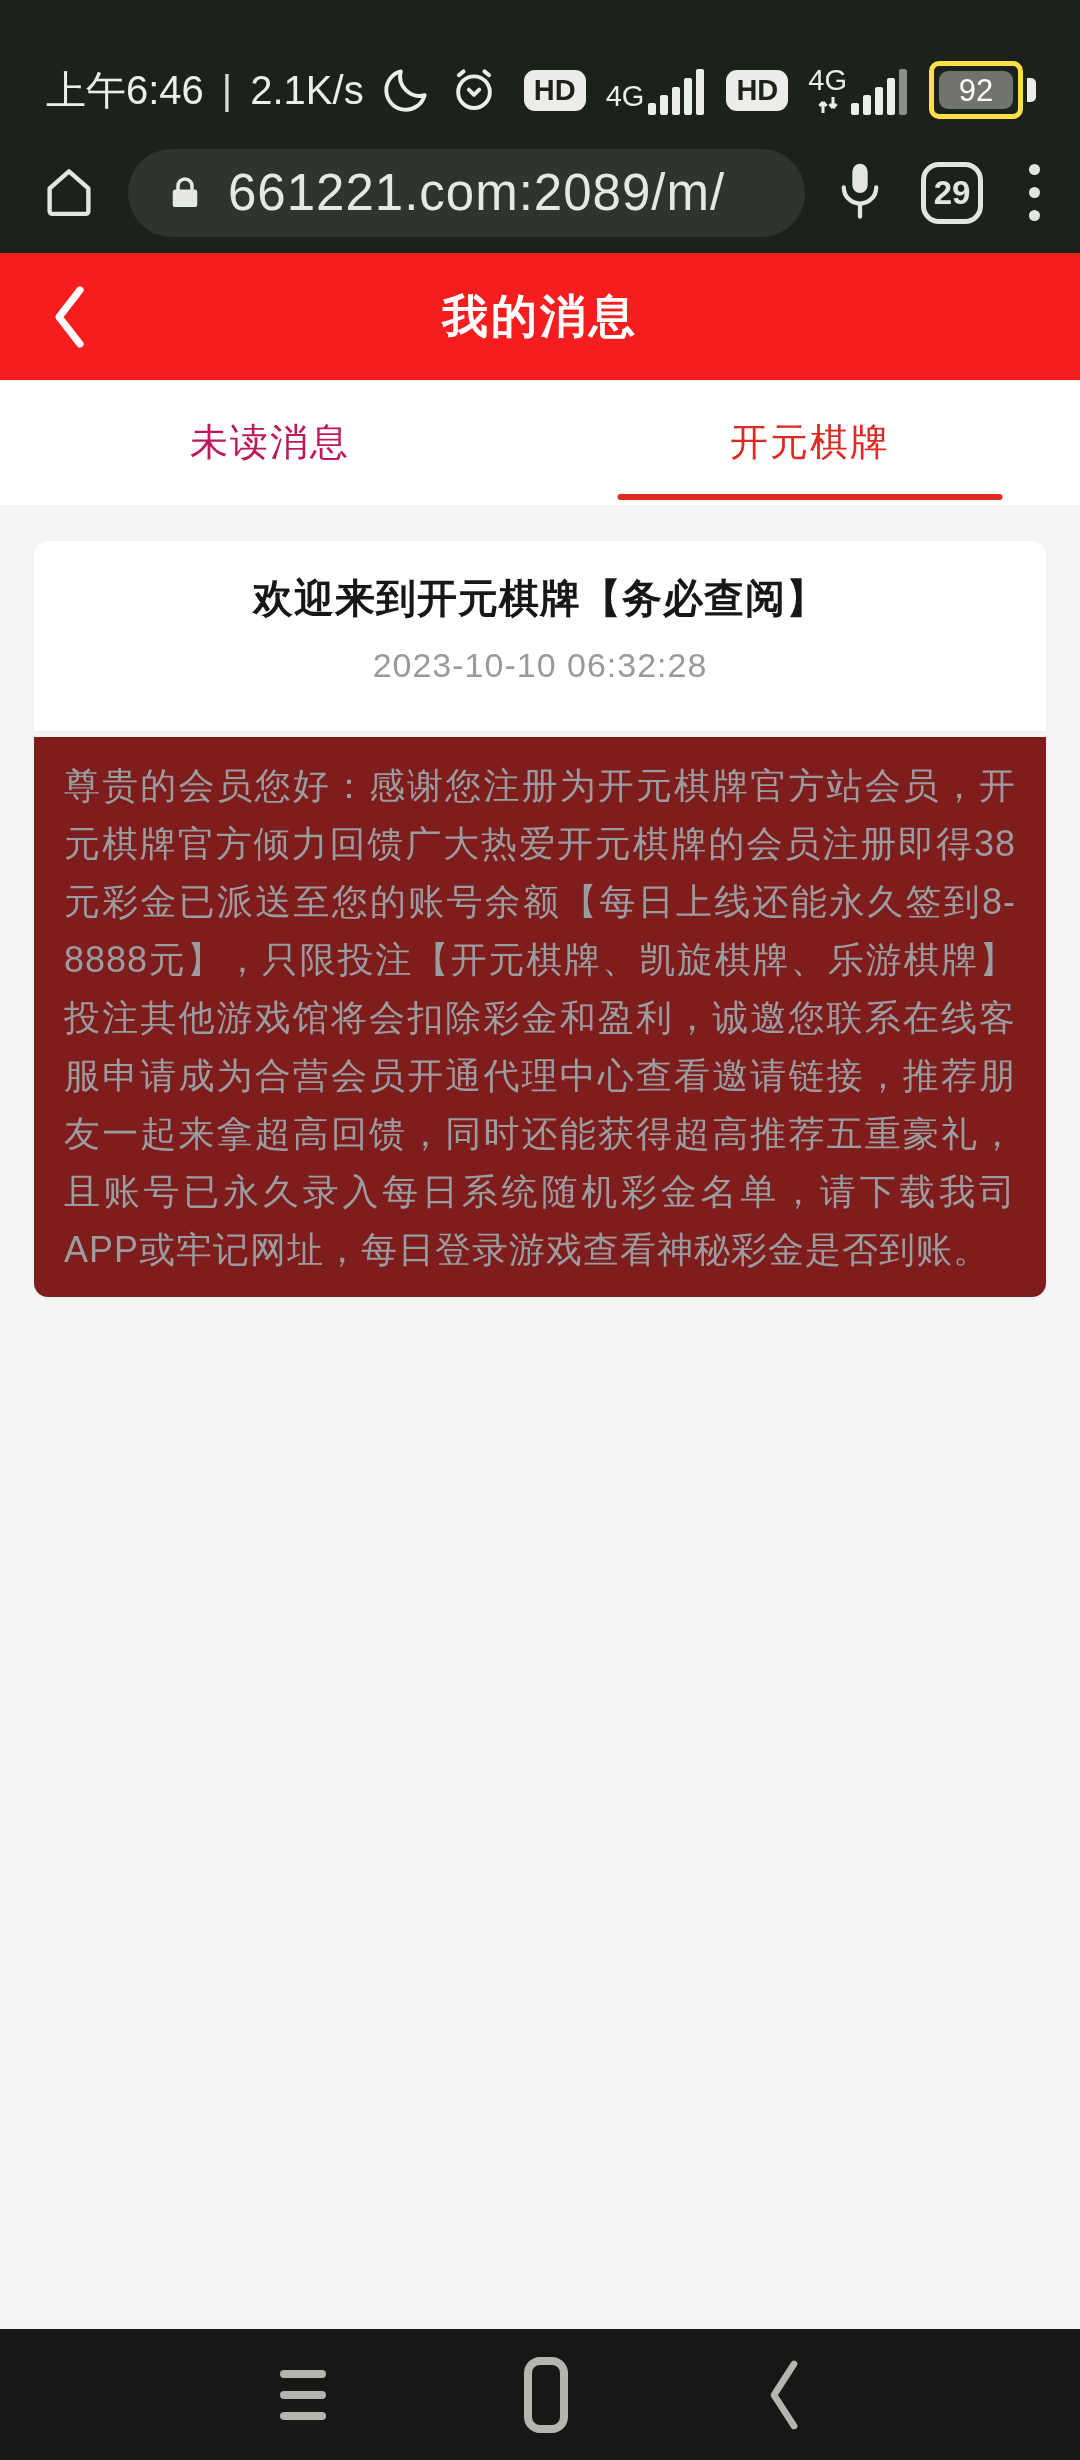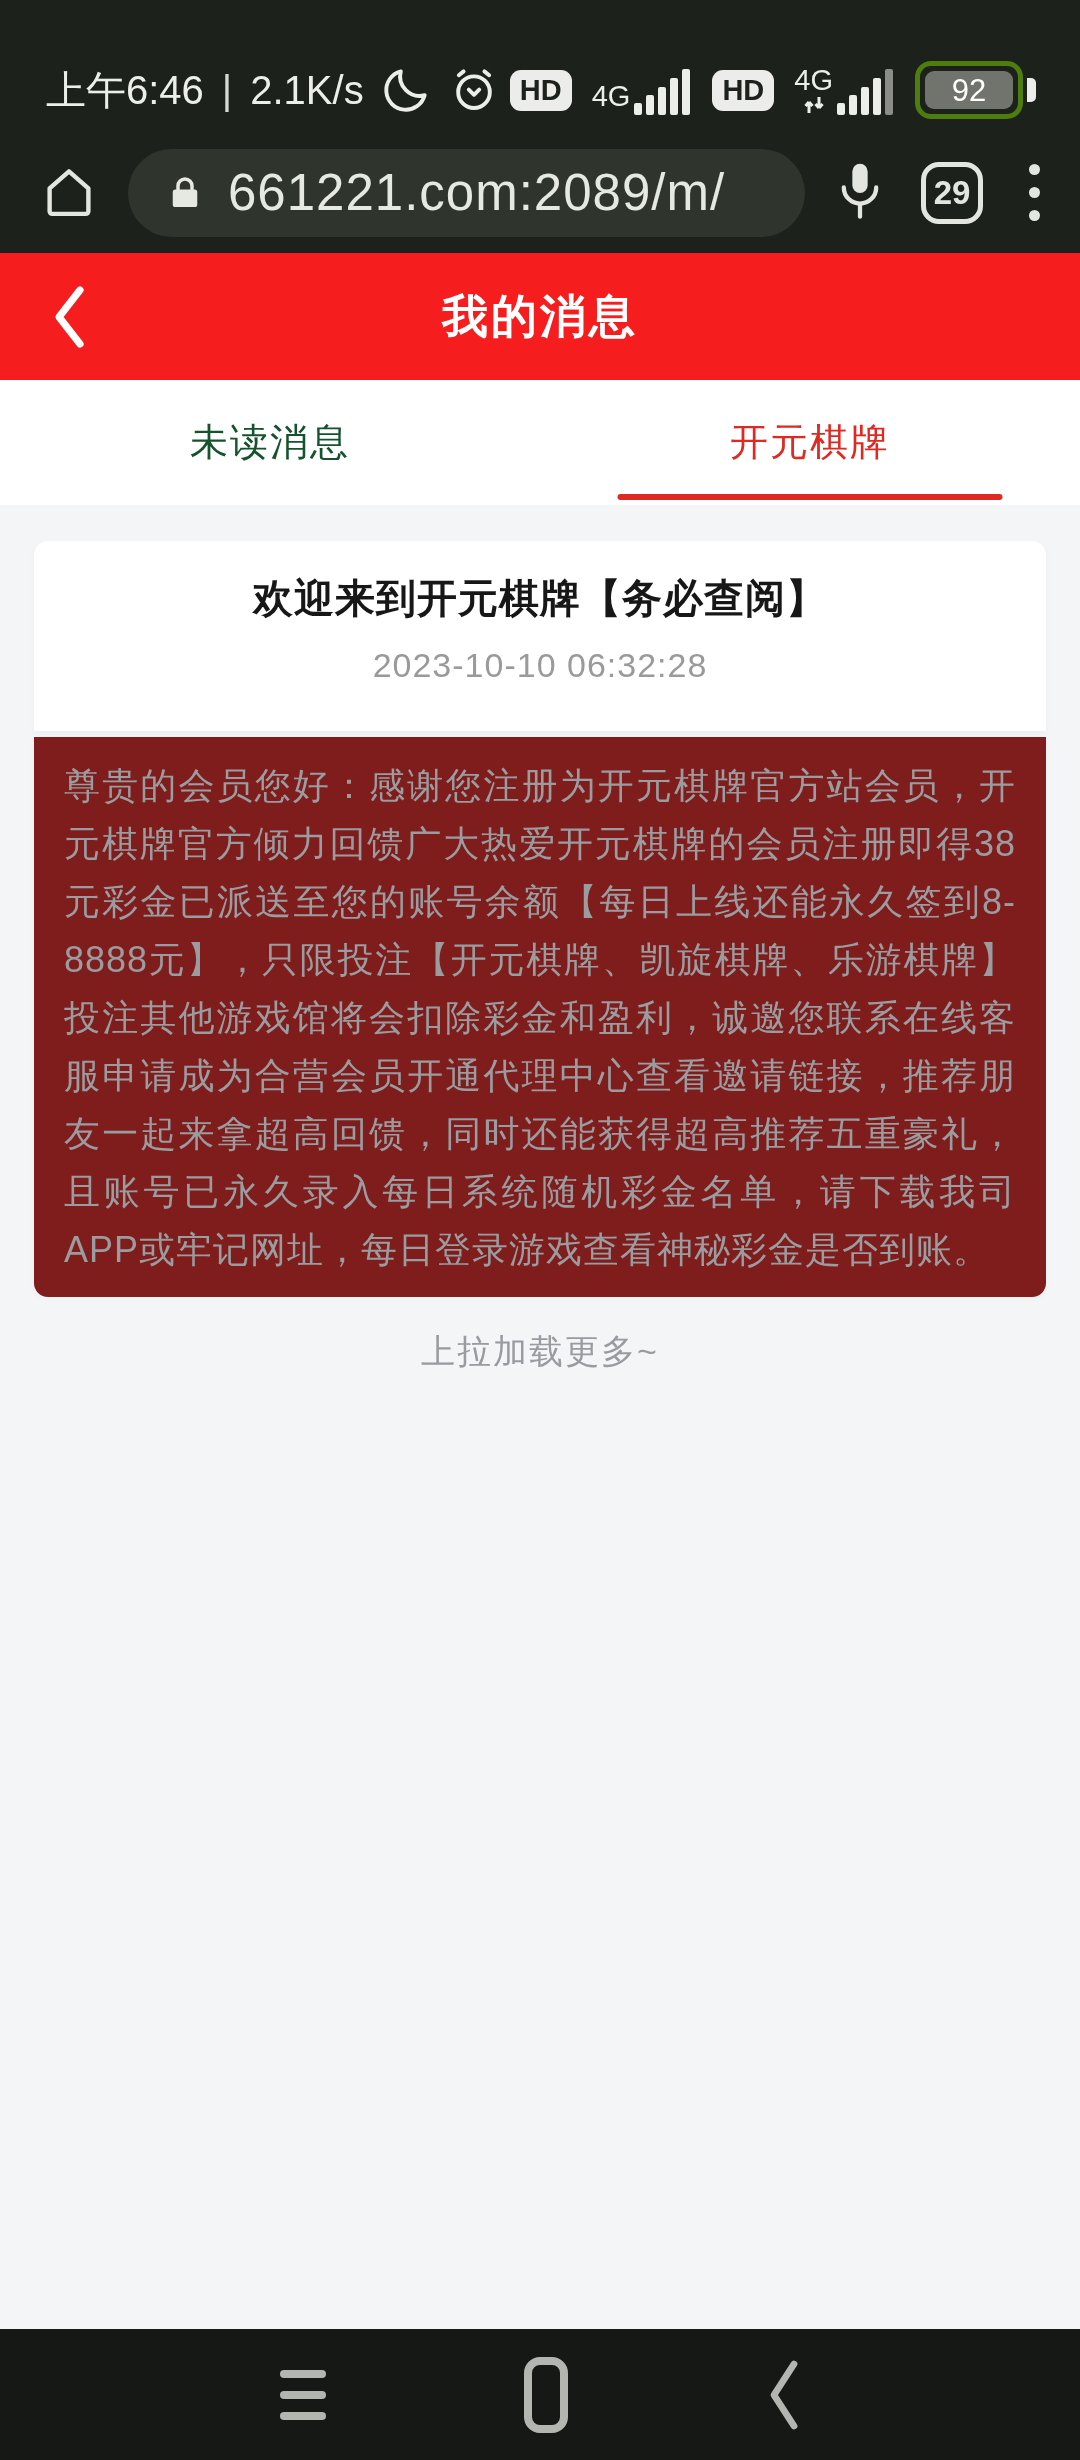--- a/index.html
+++ b/index.html
@@ -22,21 +22,21 @@
   .status-right{display:flex;align-items:center;gap:20px;}
   .hd-badge{
     background:#ecedea;color:#1d211c;font-weight:700;font-size:29px;
     border-radius:11px;padding:6px 10px;line-height:1;
   }
   .sig-group{display:flex;align-items:flex-end;gap:4px;}
   .net-col{display:flex;flex-direction:column;align-items:center;margin-bottom:2px;}
   .net-label{font-size:29px;line-height:1;margin-bottom:2px;}
   .battery{display:flex;align-items:center;}
   .battery-body{
-    width:108px;height:58px;border:5px solid #4d7c0f;border-radius:16px;
+    width:94px;height:58px;border:5px solid #fde047;border-radius:10px;
     box-sizing:border-box;padding:5px;display:flex;
   }
   .battery-fill{
     flex:1;background:#70746d;border-radius:9px;
     display:flex;align-items:center;justify-content:center;
     color:#ffffff;font-size:31px;line-height:1;
   }
   .battery-nub{width:9px;height:24px;background:#ecedea;border-radius:0 5px 5px 0;margin-left:4px;}
   
   .toolbar{
@@ -69,21 +69,21 @@
   }
   .page-title{color:#fff;font-size:46px;font-weight:700;letter-spacing:3px;}
   .back-button{
     position:absolute;left:24px;top:0;bottom:0;display:flex;align-items:center;
     padding:0 24px;background:none;border:none;
   }
   
   .tab-bar{height:125px;flex:0 0 auto;background:#ffffff;display:flex;}
   .tab{
     flex:1;display:flex;align-items:center;justify-content:center;
-    font-size:38px;color:#14532d;position:relative;letter-spacing:2px;
+    font-size:38px;color:#be185d;position:relative;letter-spacing:2px;
   }
   .tab.active{color:var(--active-tab-red,#de2a22);}
   .tab-underline{
     position:absolute;bottom:5px;left:50%;transform:translateX(-50%);
     width:385px;height:6px;border-radius:3px;
     background:var(--active-tab-red,#de2a22);
   }
   
   .content{flex:1;background:var(--page-bg,#f4f5f7);overflow:hidden;}
   .message-card{margin:36px 34px 0;}
@@ -240,21 +240,20 @@
   </div>
 
   <div class="content">
     <div class="message-card">
       <div class="card-head">
         <div class="message-title">欢迎来到开元棋牌【务必查阅】</div>
         <div class="message-date">2023-10-10 06:32:28</div>
       </div>
       <div class="card-body">尊贵的会员您好：感谢您注册为开元棋牌官方站会员，开元棋牌官方倾力回馈广大热爱开元棋牌的会员注册即得38元彩金已派送至您的账号余额【每日上线还能永久签到8-8888元】，只限投注【开元棋牌、凯旋棋牌、乐游棋牌】投注其他游戏馆将会扣除彩金和盈利，诚邀您联系在线客服申请成为合营会员开通代理中心查看邀请链接，推荐朋友一起来拿超高回馈，同时还能获得超高推荐五重豪礼，且账号已永久录入每日系统随机彩金名单，请下载我司APP或牢记网址，每日登录游戏查看神秘彩金是否到账。</div>
     </div>
-    <div class="load-more">上拉加载更多~</div>
   </div>
 
   <div class="nav-bar">
     <button class="nav-btn">
       <span class="recents-bars">
           <i></i>
           <i></i>
           <i></i>
         </span>
     </button>

